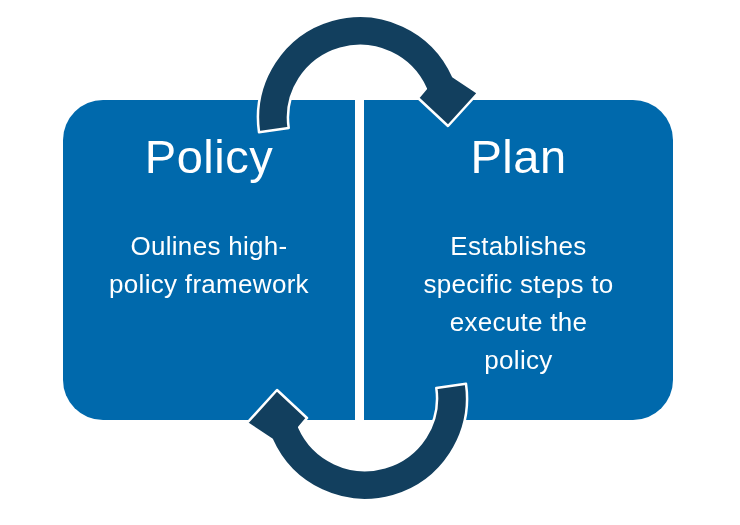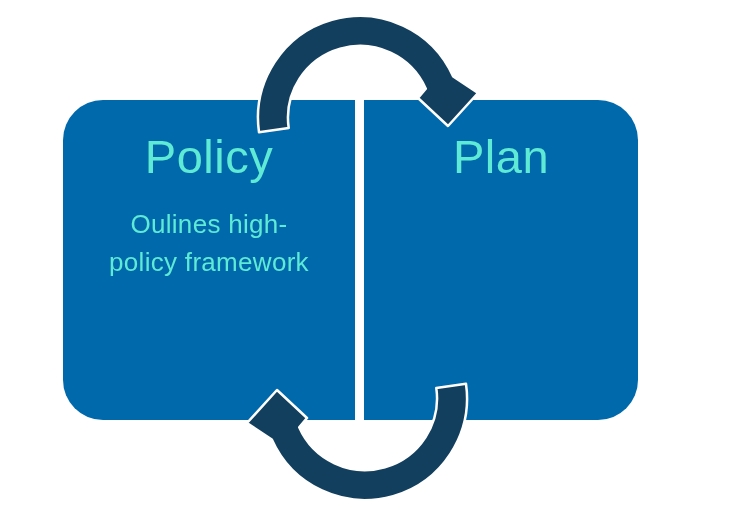--- a/index.html
+++ b/index.html
@@ -13,46 +13,46 @@
     width: 740px;
     height: 525px;
     background: #ffffff;
     overflow: hidden;
   }
   .panel {
     position: absolute;
     top: 100px;
     height: 320px;
     background: #0069AC;
-    color: #5eead4;
+    color: #ffffff;
     display: flex;
     flex-direction: column;
     align-items: center;
     text-align: center;
     box-sizing: border-box;
     padding-top: 27px;
   }
   .panel.left {
     left: 63px;
     width: 292px;
     border-radius: 40px 0 0 40px;
   }
   .panel.right {
     left: 364px;
-    width: 274px;
+    width: 309px;
     border-radius: 0 40px 40px 0;
   }
   .panel-title {
     font-size: 47px;
     font-weight: 300;
     line-height: 60px;
     letter-spacing: 0.5px;
   }
   .panel-body {
-    margin-top: 18px;
+    margin-top: 40px;
     font-size: 26px;
     font-weight: 300;
     line-height: 38px;
     letter-spacing: 0.3px;
   }
   .panel-body span { display: block; }
   .arrows {
     position: absolute;
     left: 0;
     top: 0;
@@ -69,20 +69,26 @@
   <div class="panel left">
     <div class="panel-title">Policy</div>
     <div class="panel-body">
       <span>Oulines high-</span>
       <span>policy framework</span>
     </div>
   </div>
 
   <div class="panel right">
     <div class="panel-title">Plan</div>
+    <div class="panel-body">
+      <span>Establishes</span>
+      <span>specific steps to</span>
+      <span>execute the</span>
+      <span>policy</span>
+    </div>
   </div>
 
   <svg class="arrows" viewBox="0 0 740 525" xmlns="http://www.w3.org/2000/svg">
 
     <g transform="translate(360,118)">
       <path stroke="#FFFFFF" stroke-width="2.5" stroke-linejoin="round" d="M -101,14.2
                A 102,102 0 0 1 93.2,-41.5
                L 118,-25
                L 88,8
                L 58,-20

